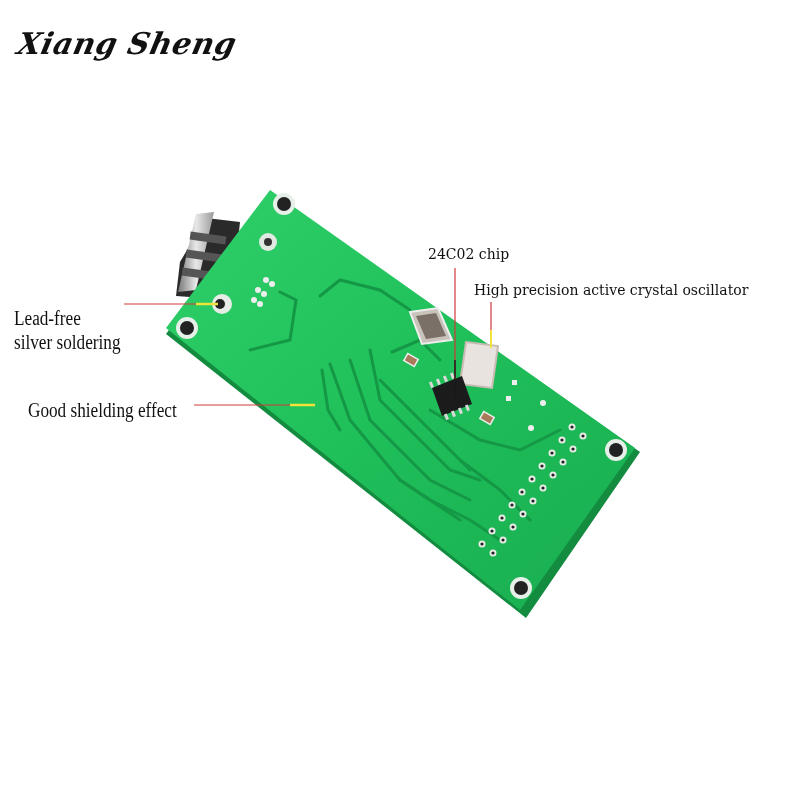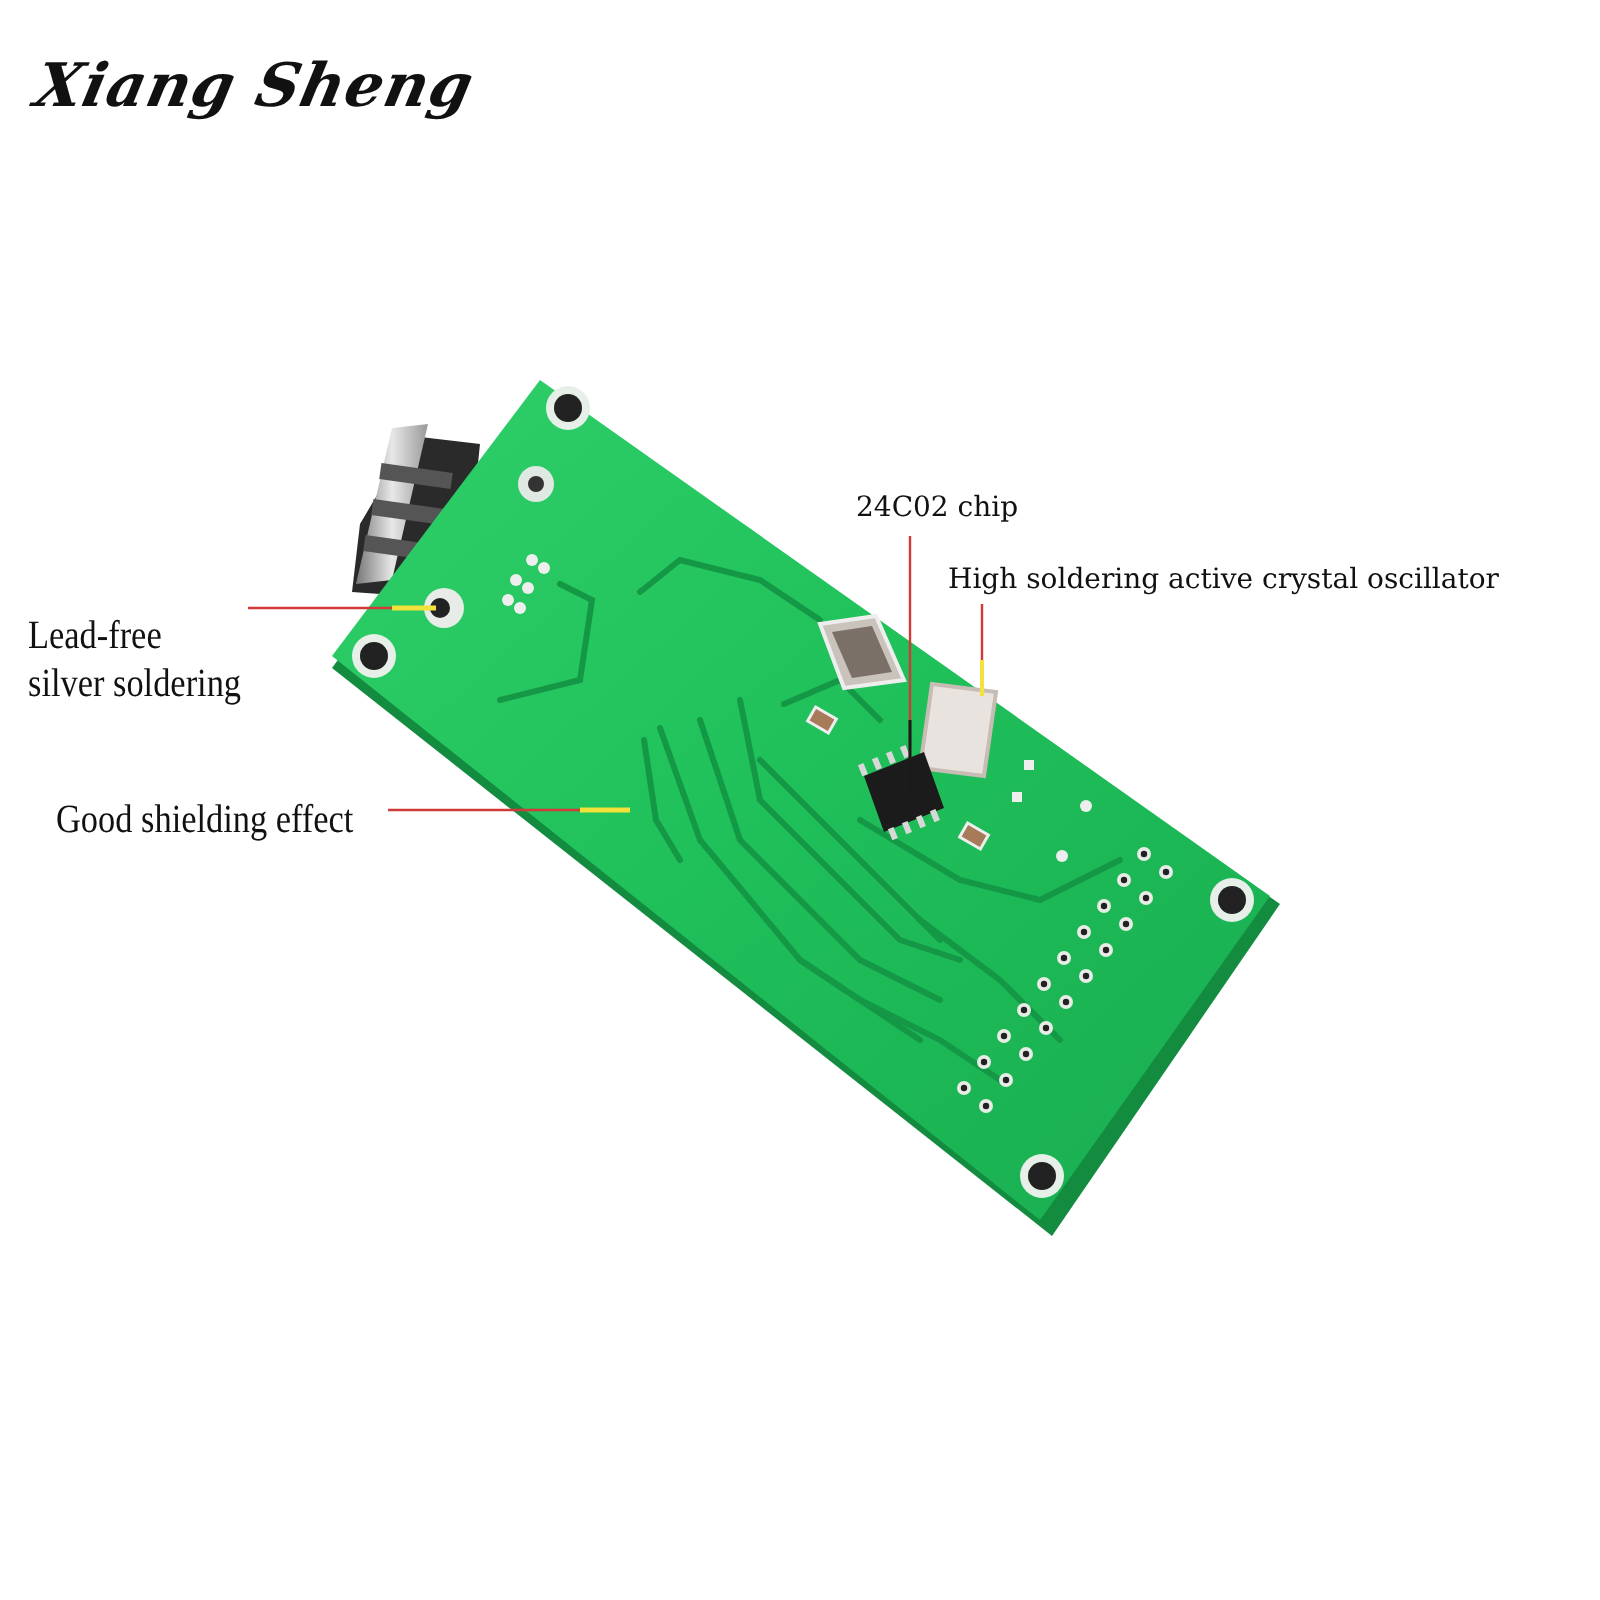--- a/index.html
+++ b/index.html
@@ -182,13 +182,13 @@
     <line x1="491" y1="330" x2="491" y2="348" stroke="#f2e23a" stroke-width="2"></line>
   </g>
 </svg>
 
 <div class="label condensed" id="lbl-lead">
   <div>Lead-free</div>
   <div>silver soldering</div>
 </div>
 <div class="label condensed" id="lbl-shield">Good shielding effect</div>
 <div class="label wide" id="lbl-chip">24C02 chip</div>
-<div class="label wide" id="lbl-osc">High soldering active crystal oscillator</div>
+<div class="label wide" id="lbl-osc">High precision active crystal oscillator</div>
 
 </body></html>

